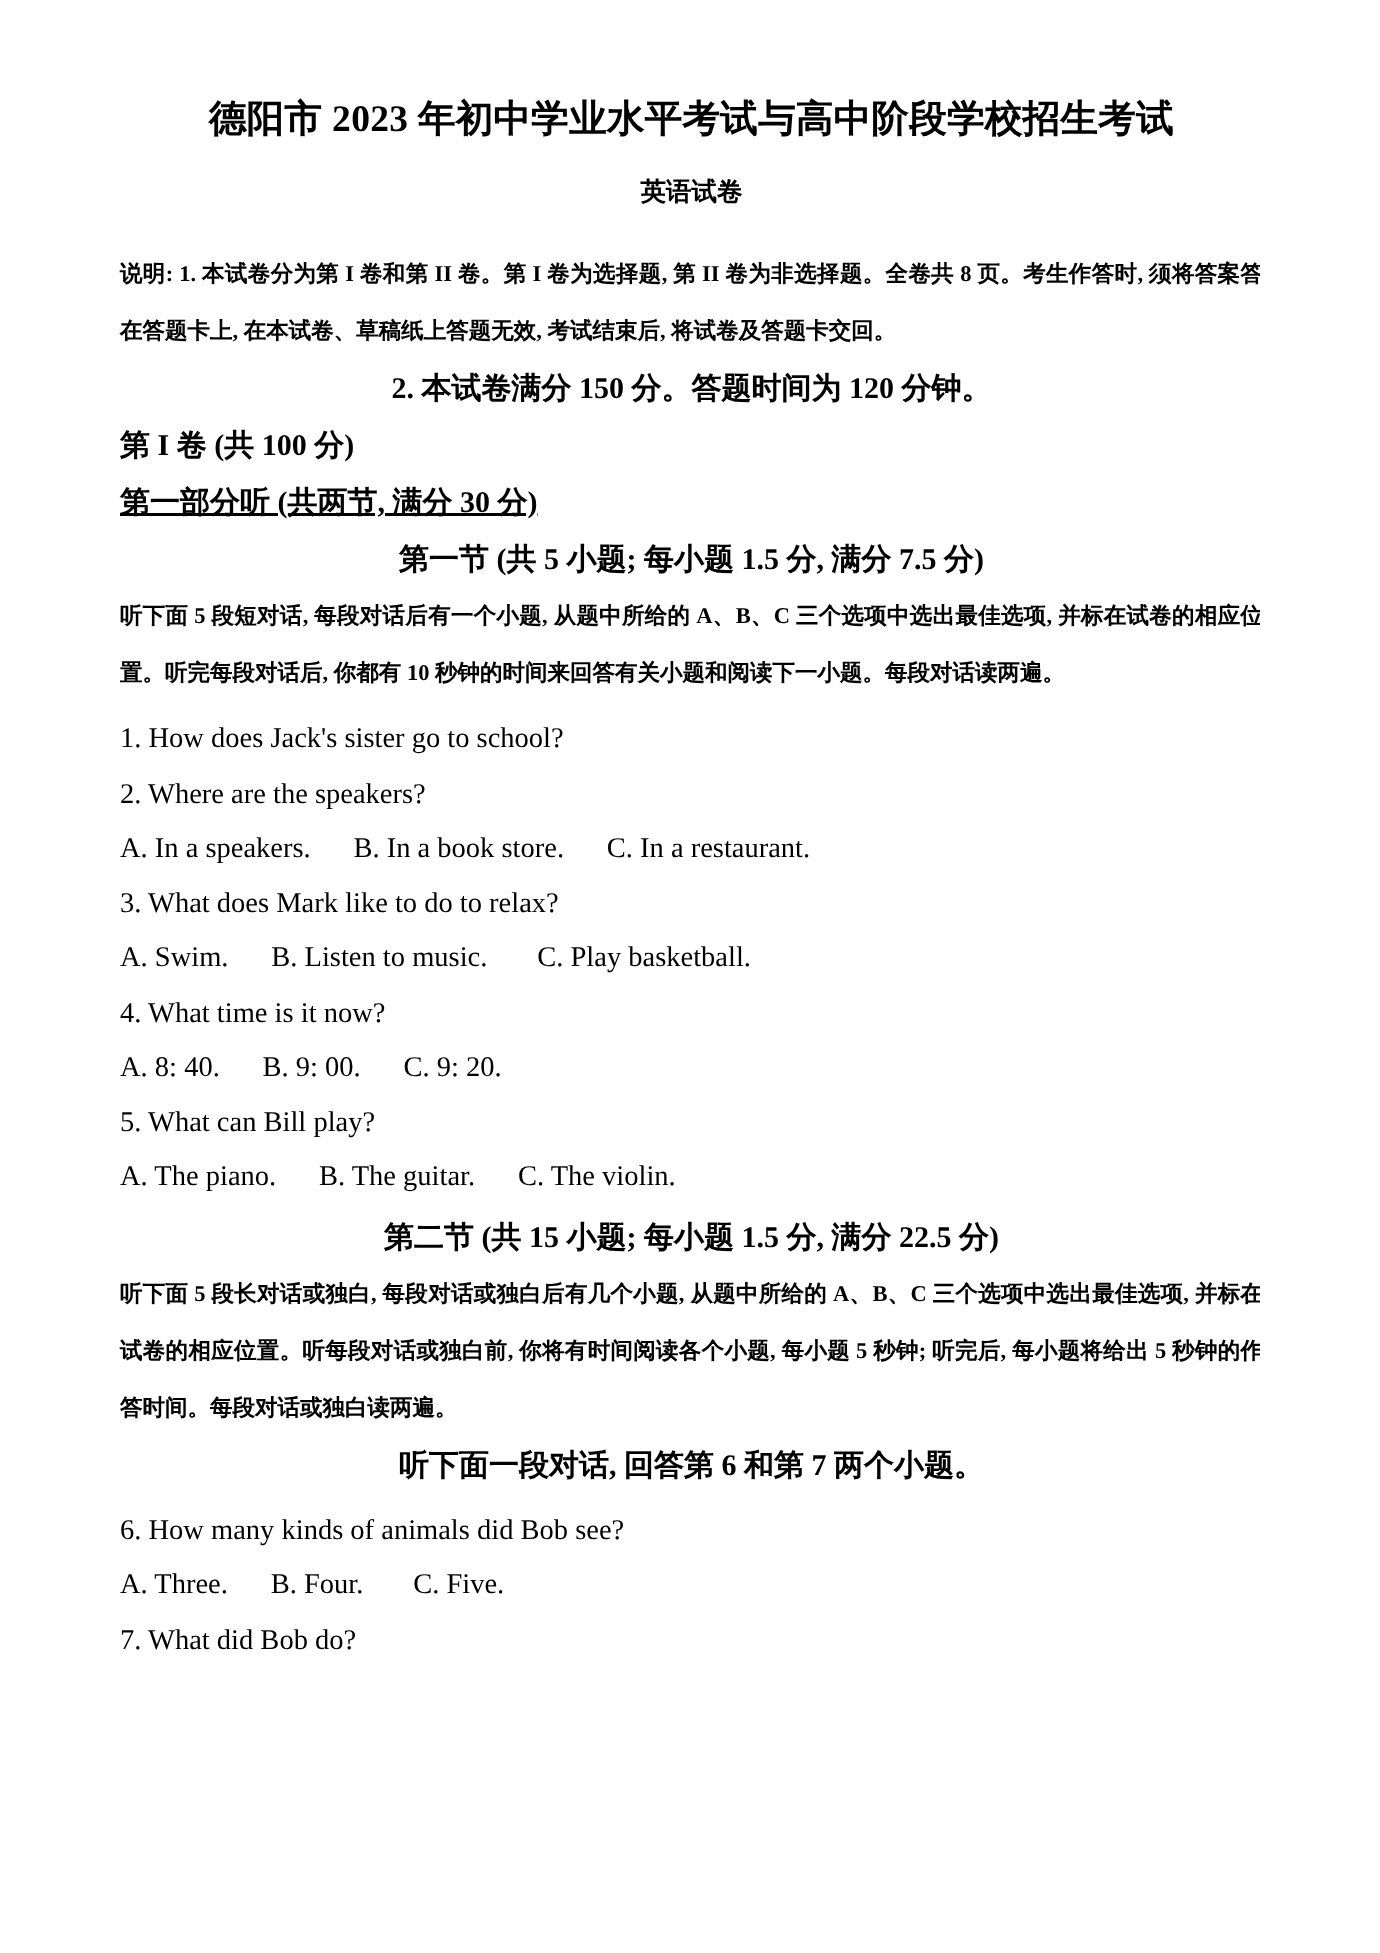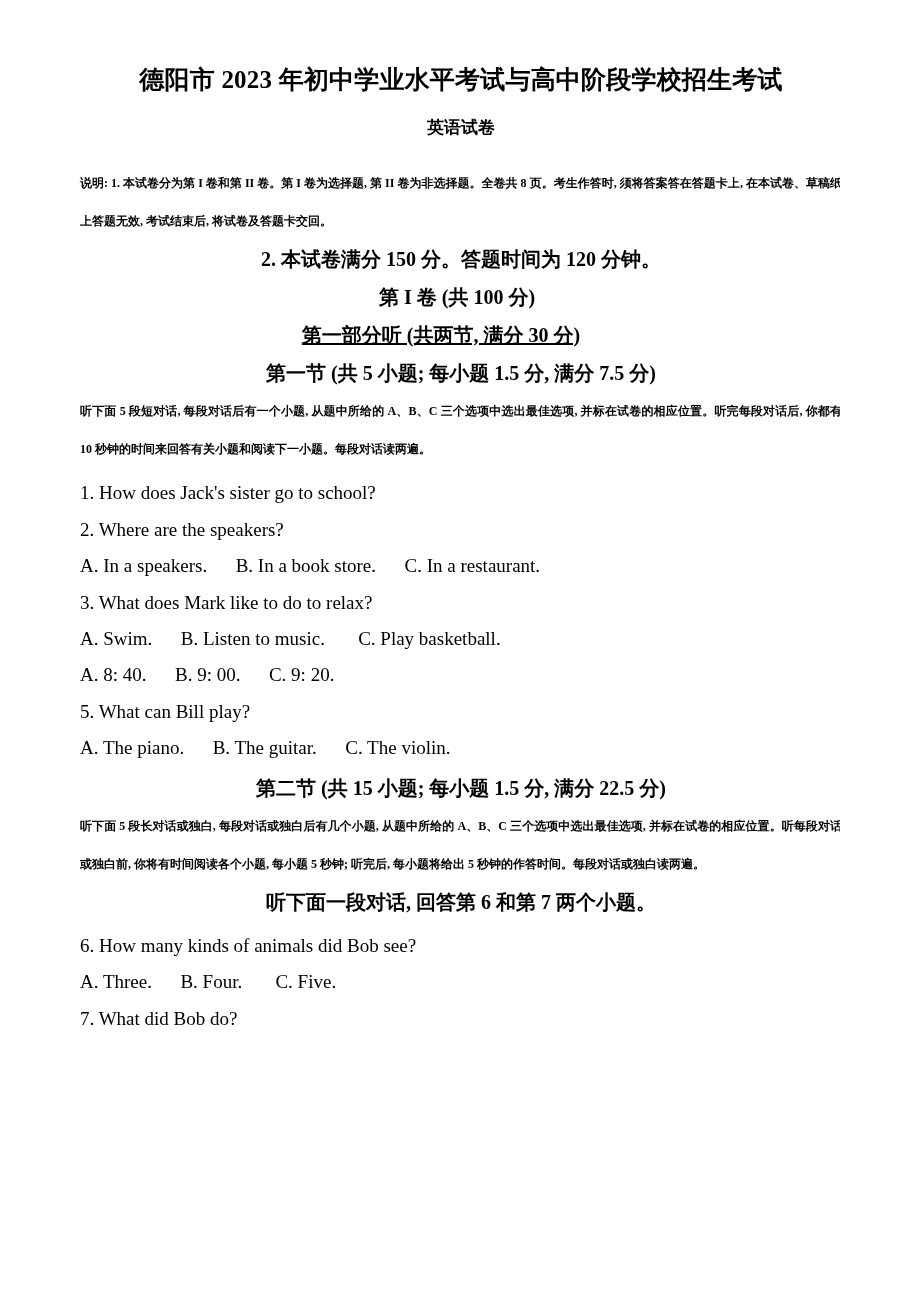--- a/index.html
+++ b/index.html
@@ -43,39 +43,39 @@
     text-align: center;
     font-weight: bold;
     font-size: 17px;
     line-height: 44px;
     margin-top: 4px;
   }
 
   
   .cn-para {
     font-weight: bold;
-    font-size: 12px;
+    font-size: 15px;
     line-height: 38px;
     text-align: justify;
     text-justify: inter-ideograph;
     margin: 0;
   }
   .cn-para.first { margin-top: 14px; }
   .cn-line {
     font-weight: bold;
     font-size: 20px;
     line-height: 38px;
     margin: 0;
     text-align: center;
   }
   .cn-center {
     font-weight: bold;
     font-size: 20px;
     line-height: 38px;
-    text-align: center;
+    text-align: left;
     margin: 0;
   }
   .cn-center.indent-a { padding-right: 8px; }
   .cn-center.indent-b { padding-right: 40px; text-decoration: underline; }
 
   
   .en-line {
     font-size: 19px;
     line-height: 36px;
     margin: 0;
@@ -111,20 +111,21 @@
     <div class="spacer-6"></div>
 
     <p class="en-line q">1. How does Jack's sister go to school?</p>
 
     <p class="en-line q">2. Where are the speakers?</p>
     <p class="en-line">A. In a speakers.      B. In a book store.      C. In a restaurant.</p>
 
     <p class="en-line q">3. What does Mark like to do to relax?</p>
     <p class="en-line">A. Swim.      B. Listen to music.       C. Play basketball.</p>
 
+    <p class="en-line q">4. What time is it now?</p>
     <p class="en-line">A. 8: 40.      B. 9: 00.      C. 9: 20.</p>
 
     <p class="en-line q">5. What can Bill play?</p>
     <p class="en-line">A. The piano.      B. The guitar.      C. The violin.</p>
 
     <div class="spacer-3"></div>
 
     <p class="cn-line">第二节 (共 15 小题; 每小题 1.5 分, 满分 22.5 分)</p>
 
     <p class="cn-para">听下面 5 段长对话或独白, 每段对话或独白后有几个小题, 从题中所给的 A、B、C 三个选项中选出最佳选项, 并标在试卷的相应位置。听每段对话或独白前, 你将有时间阅读各个小题, 每小题 5 秒钟; 听完后, 每小题将给出 5 秒钟的作答时间。每段对话或独白读两遍。</p>

